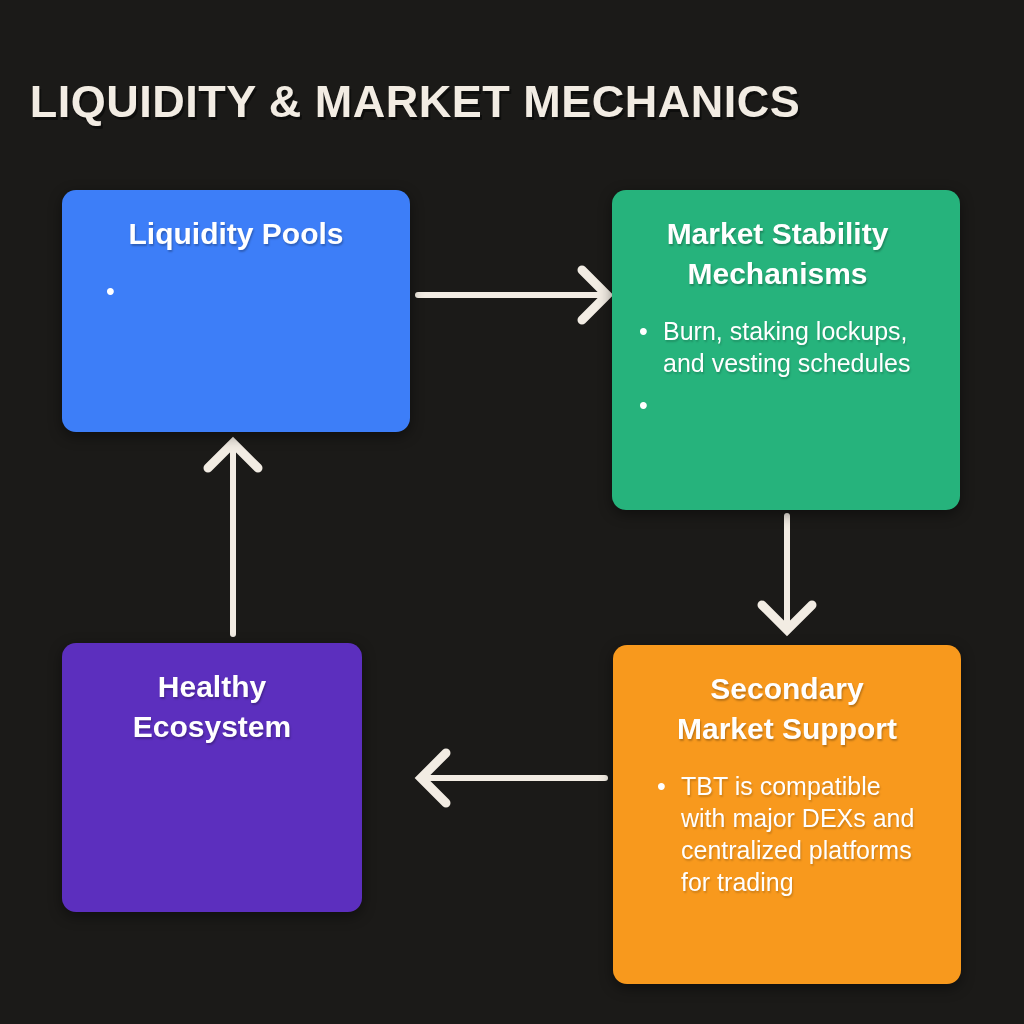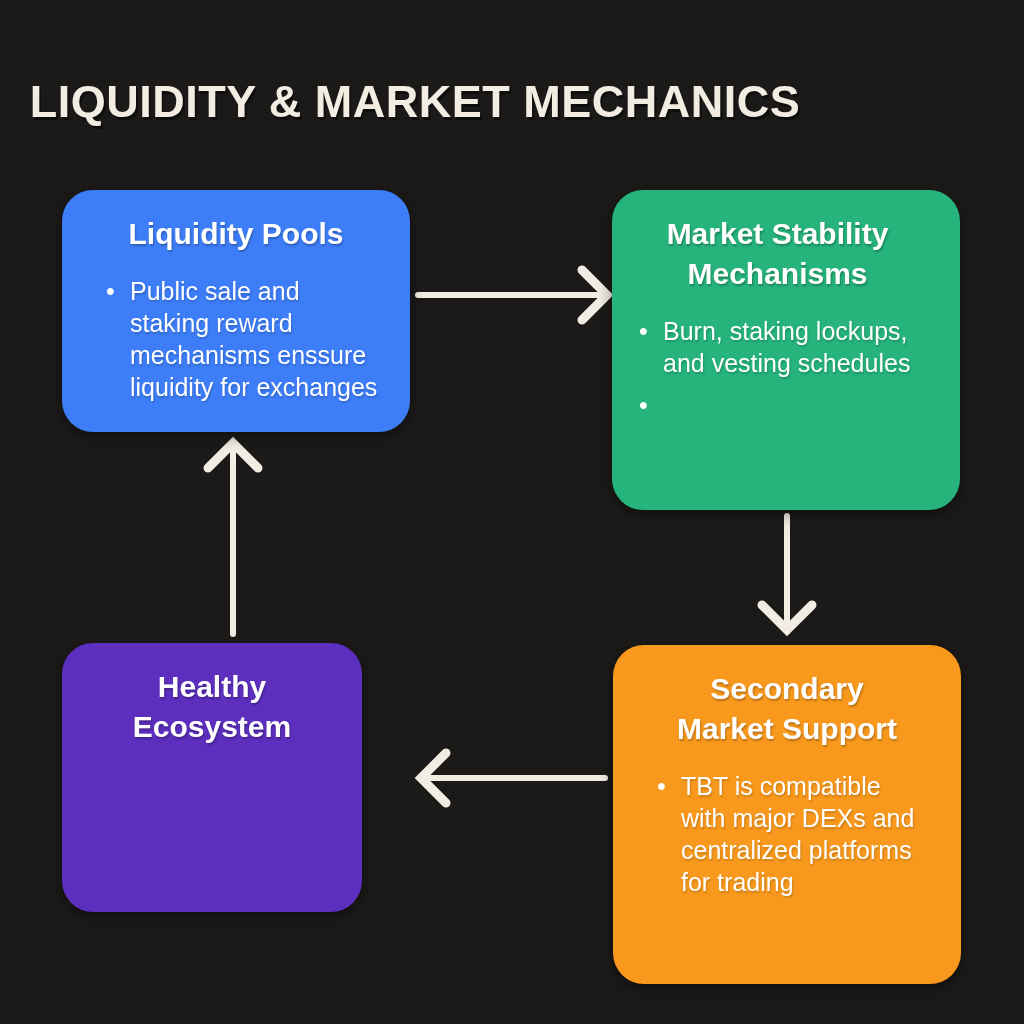--- a/index.html
+++ b/index.html
@@ -34,21 +34,21 @@
   .arrows {
     position: absolute;
     top: 0;
     left: 0;
     width: 1024px;
     height: 1024px;
     pointer-events: none;
   }
   .node {
     position: absolute;
-    border-radius: 31px;
+    border-radius: 14px;
     box-sizing: border-box;
     padding: 24px 24px;
     color: #ffffff;
     box-shadow: 0 4px 14px rgba(0,0,0,0.45);
   }
   .node-title {
     text-align: center;
     font-size: 30px;
     font-weight: 700;
     line-height: 40px;
@@ -106,24 +106,20 @@
       <path d="M233 634 L233 449" stroke-width="6"></path>
       <path d="M208 468 L233 443 L258 468" stroke-width="9"></path>
     </g>
   </svg>
 
   <div class="node node-liquidity" style="background: rgb(61, 126, 248);">
     <div class="node-title">Liquidity Pools</div>
     <div class="bullets">
       <div class="bullet">
         <span class="dot">•</span>
-        <span class="bullet-text">Public sale and
-staking reward
-mechanisms enssure
-liquidity for exchanges</span>
       </div>
     </div>
   </div>
 
   <div class="node node-stability" style="background: rgb(38, 179, 124);">
     <div class="node-title">Market Stability
 Mechanisms</div>
     <div class="bullets">
       <div class="bullet">
         <span class="dot">•</span>

